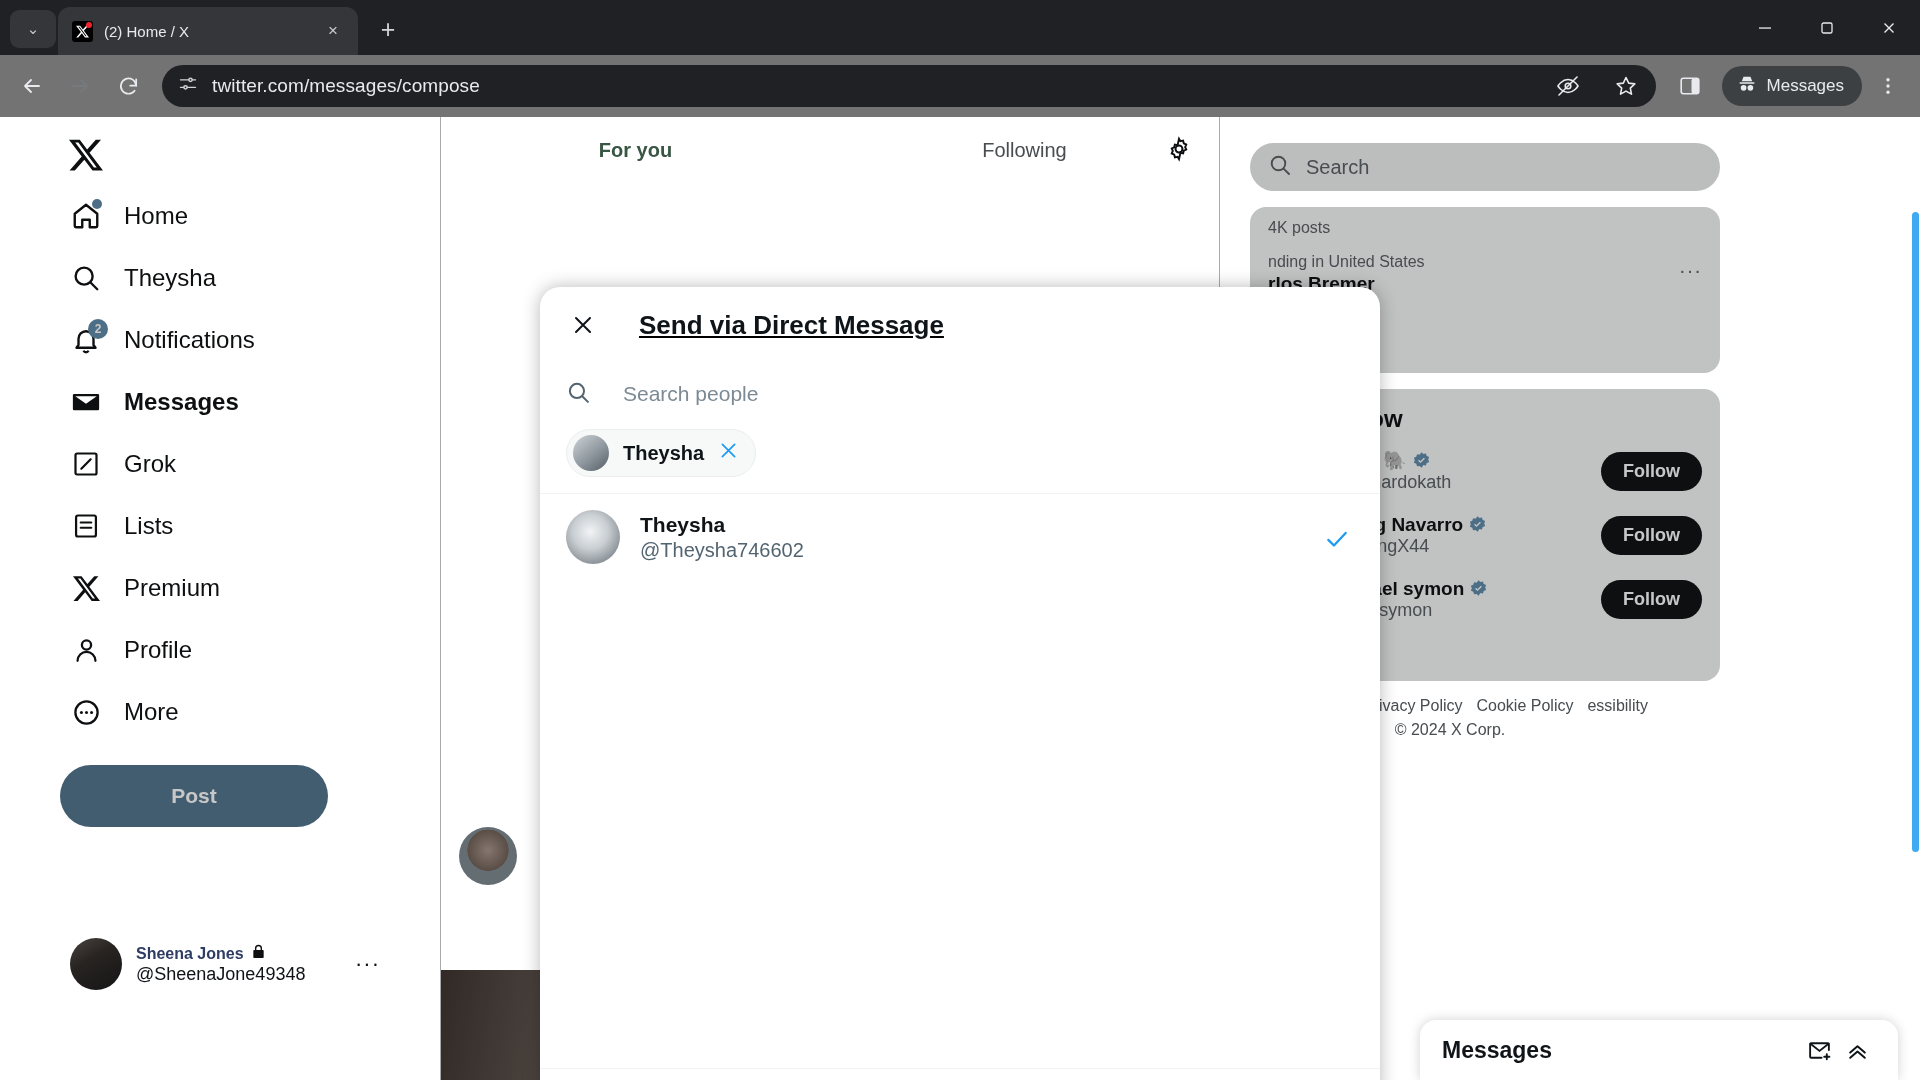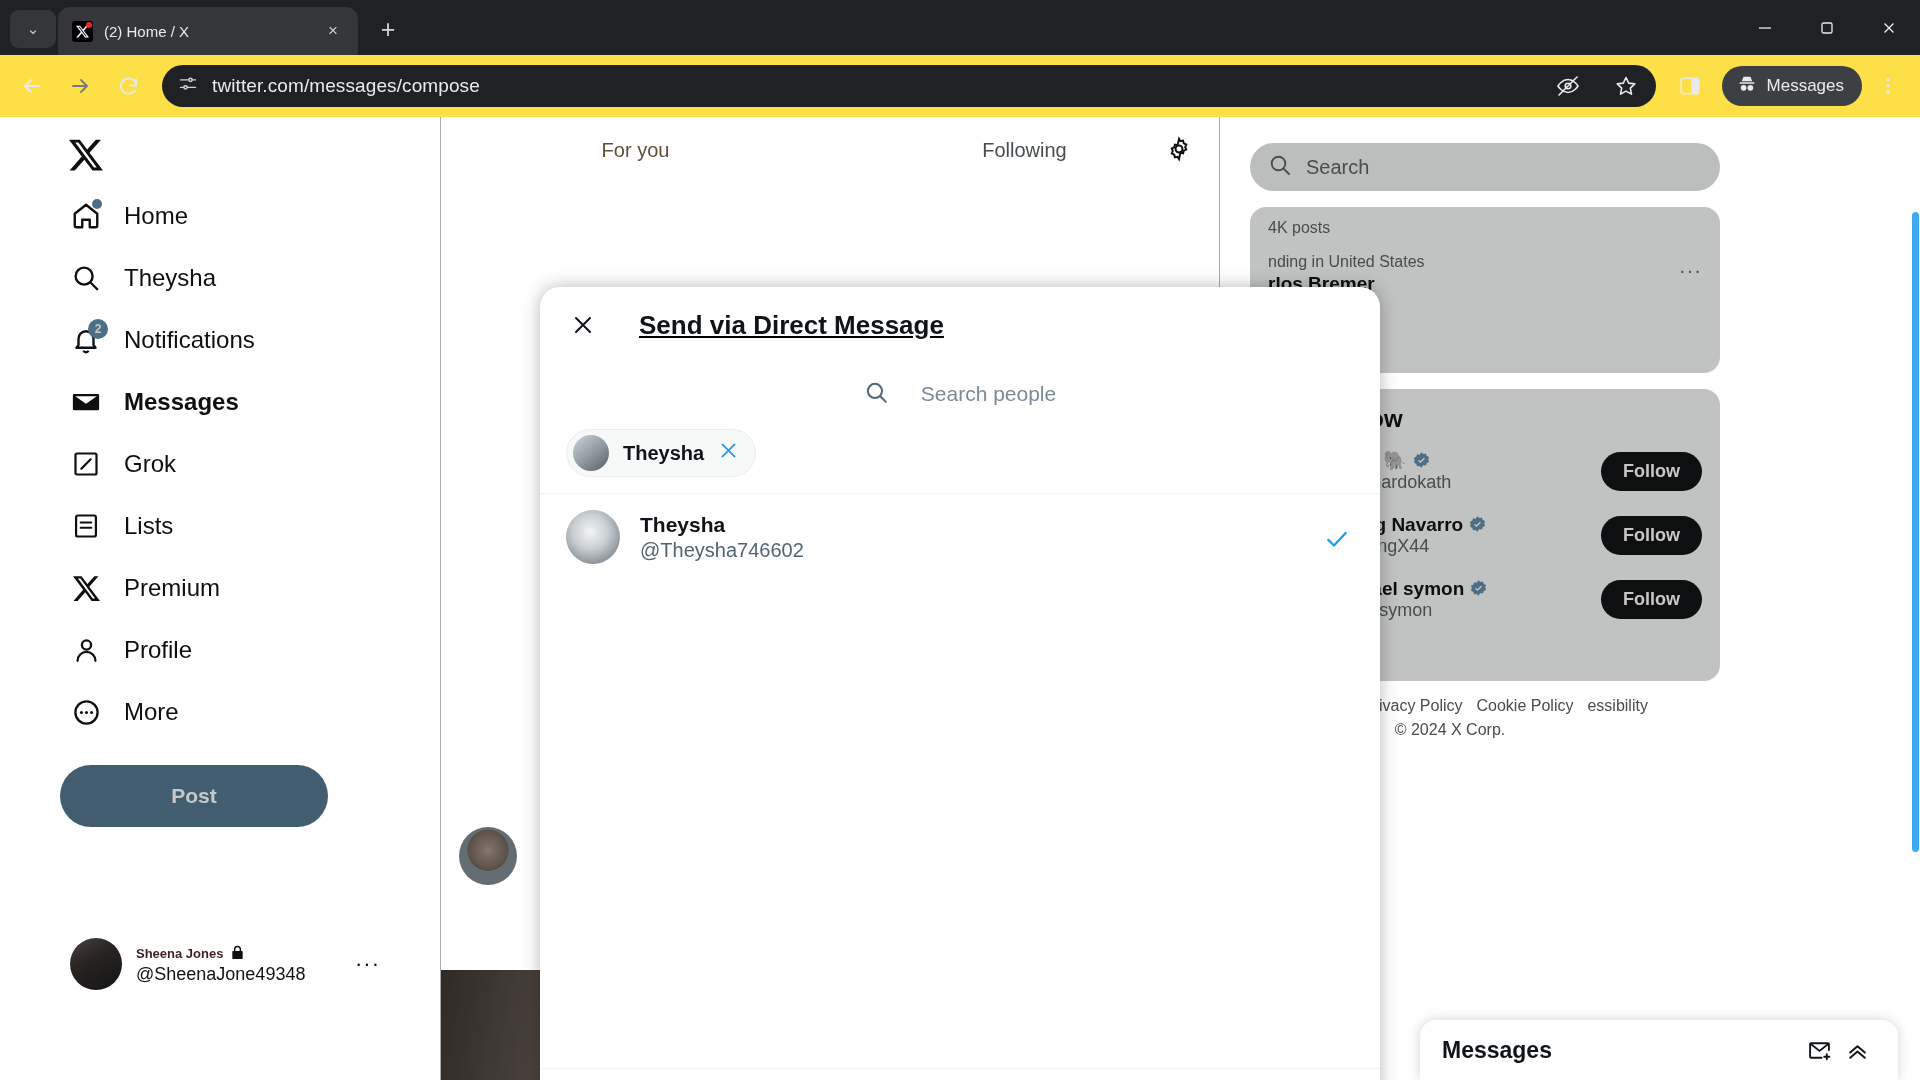--- a/index.html
+++ b/index.html
@@ -56,21 +56,21 @@
   .win-ctrls {
     position: absolute; right: 0; top: 0; height: 55px;
     display: flex; align-items: center;
   }
   .win-btn {
     width: 62px; height: 55px; display: flex; align-items: center; justify-content: center;
     color: #e8eaed;
   }
 
   .toolbar {
-    height: 62px; background: #fde047;
+    height: 62px; background: #737373;
     display: flex; align-items: center; padding: 0 10px; gap: 4px;
   }
   .tb-icon {
     width: 44px; height: 44px; border-radius: 50%;
     display: flex; align-items: center; justify-content: center;
     color: #e8eaed; flex: none;
   }
   .tb-icon.disabled { color: #76797d; }
   .omnibox {
     flex: 1; height: 42px; background: #202124; border-radius: 21px;
@@ -120,29 +120,29 @@
     background: #1d82c9; color: #fff; font-size: 21px; font-weight: bold;
     display: flex; align-items: center; justify-content: center;
   }
   .acct {
     position: absolute; bottom: 80px; left: 60px; width: 330px;
     display: flex; align-items: center; gap: 14px; padding: 10px;
   }
   .acct-av { width: 52px; height: 52px; border-radius: 50%; flex: none; overflow:hidden;
     background: linear-gradient(150deg,#6c5647 0%,#3a2c23 40%,#1b1a1d 100%); }
   .acct-names { flex: 1; min-width: 0; }
-  .acct-name { font-size: 13px; font-weight: bold; color: #7f1d1d; display: flex; align-items: center; gap: 6px;}
+  .acct-name { font-size: 16px; font-weight: bold; color: #1d4ed8; display: flex; align-items: center; gap: 6px;}
   .acct-handle { font-size: 18px; color: #0f172a; }
   .acct-more { color: #0f1419; font-size: 22px; letter-spacing: 1px; }
 
   
   .center { width: 780px; flex: none; border-left: 1px solid #d6dadd; border-right: 1px solid #d6dadd; position: relative;}
   .feedtabs { height: 66px; display: flex; align-items: center; position: relative; }
   .feedtab { flex: 1; text-align: center; font-size: 20px; color: #536471; }
-  .feedtab.sel { color: #a16207; font-weight: normal; }
+  .feedtab.sel { color: #15803d; font-weight: bold; }
   .gear { position: absolute; right: 22px; top: 14px; width: 36px; height: 36px;
           display: flex; align-items: center; justify-content: center; color: #0f1419;}
   .compose-row { position: absolute; left: 18px; top: 710px; }
   .compose-av { width: 58px; height: 58px; border-radius: 50%; overflow: hidden;
      background: radial-gradient(circle at 50% 40%, #c89273 0%, #8b5e43 45%, #6f8fa3 46%, #6f8fa3 100%); }
   .photo-strip {
     position: absolute; left: 0; bottom: 0; width: 778px; height: 110px;
     background: linear-gradient(100deg,#4b3228 0%,#7a5a46 18%,#c7a288 32%,#6d5348 48%,#2f2723 66%,#584437 82%,#241d19 100%);
   }
 
@@ -190,21 +190,21 @@
   .modal {
     position: absolute; left: 540px; top: 170px;
     width: 840px; height: 855px;
     background: #fff; border-radius: 20px;
     box-shadow: 0 0 18px rgba(0,0,0,.28);
     display: flex; flex-direction: column; overflow: hidden;
   }
   .modal-head { height: 76px; display: flex; align-items: center; padding: 0 22px; gap: 35px; flex: none; text-decoration: underline;}
   .modal-x { width: 42px; height: 42px; border-radius: 50%; display: flex; align-items: center; justify-content: center; color: #0f1419; font-size: 26px;}
   .modal-title { font-size: 26px; font-weight: bold; color: #0f1419; }
-  .modal-search { height: 62px; display: flex; align-items: center; gap: 32px; padding: 0 26px; flex: none; justify-content: center;}
+  .modal-search { height: 62px; display: flex; align-items: center; gap: 32px; padding: 0 26px; flex: none;}
   .modal-search .mag { color: #536471; }
   .modal-search .ph { color: #7b8a94; font-size: 21px; }
   .chip-area { padding: 4px 26px 16px; flex: none; }
   .chip {
     display: inline-flex; align-items: center; gap: 14px;
     height: 48px; border-radius: 24px; background: #f7f9f9;
     border: 1px solid #eaeef0; padding: 0 16px 0 6px;
   }
   .chip-av { width: 36px; height: 36px; border-radius: 50%;
     background: linear-gradient(140deg,#cfd4d8 0%,#8e979e 55%,#555d63 100%); flex: none; }

